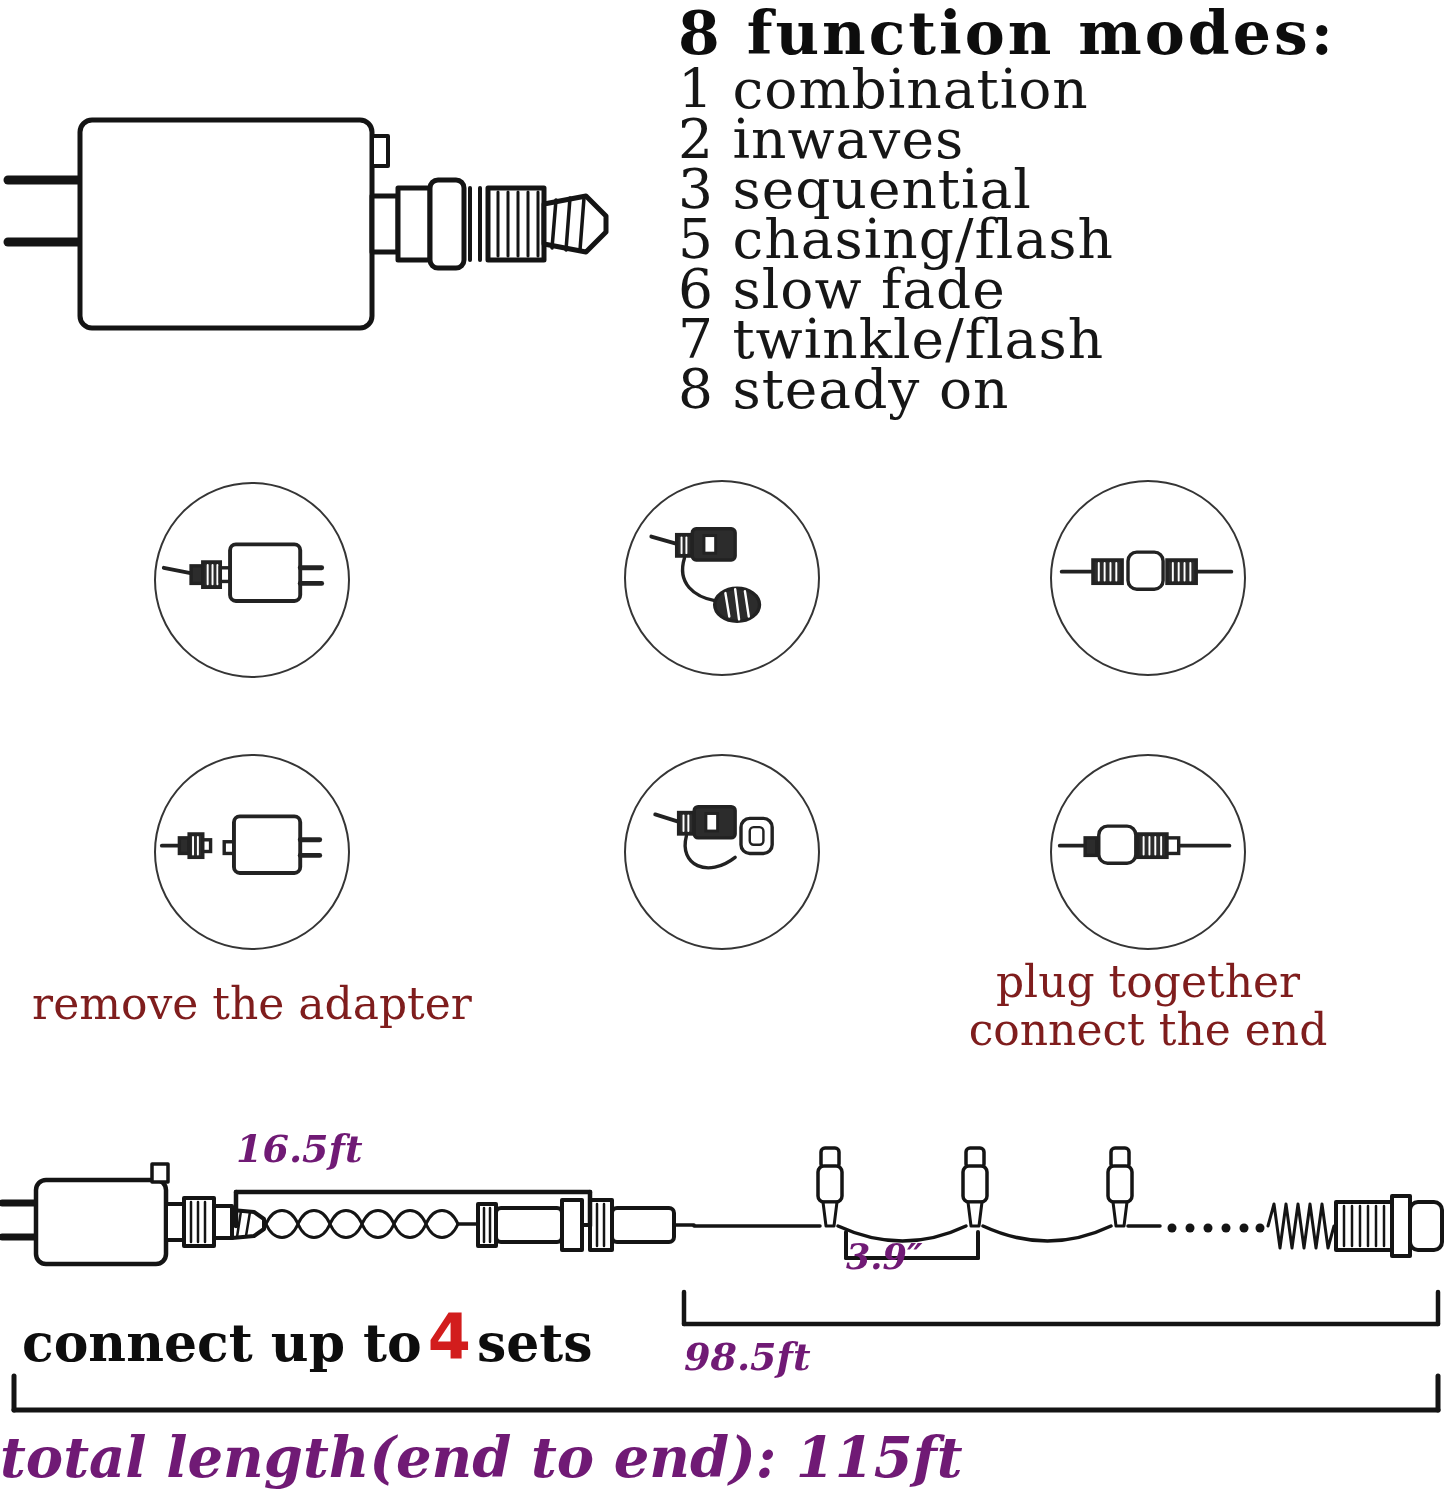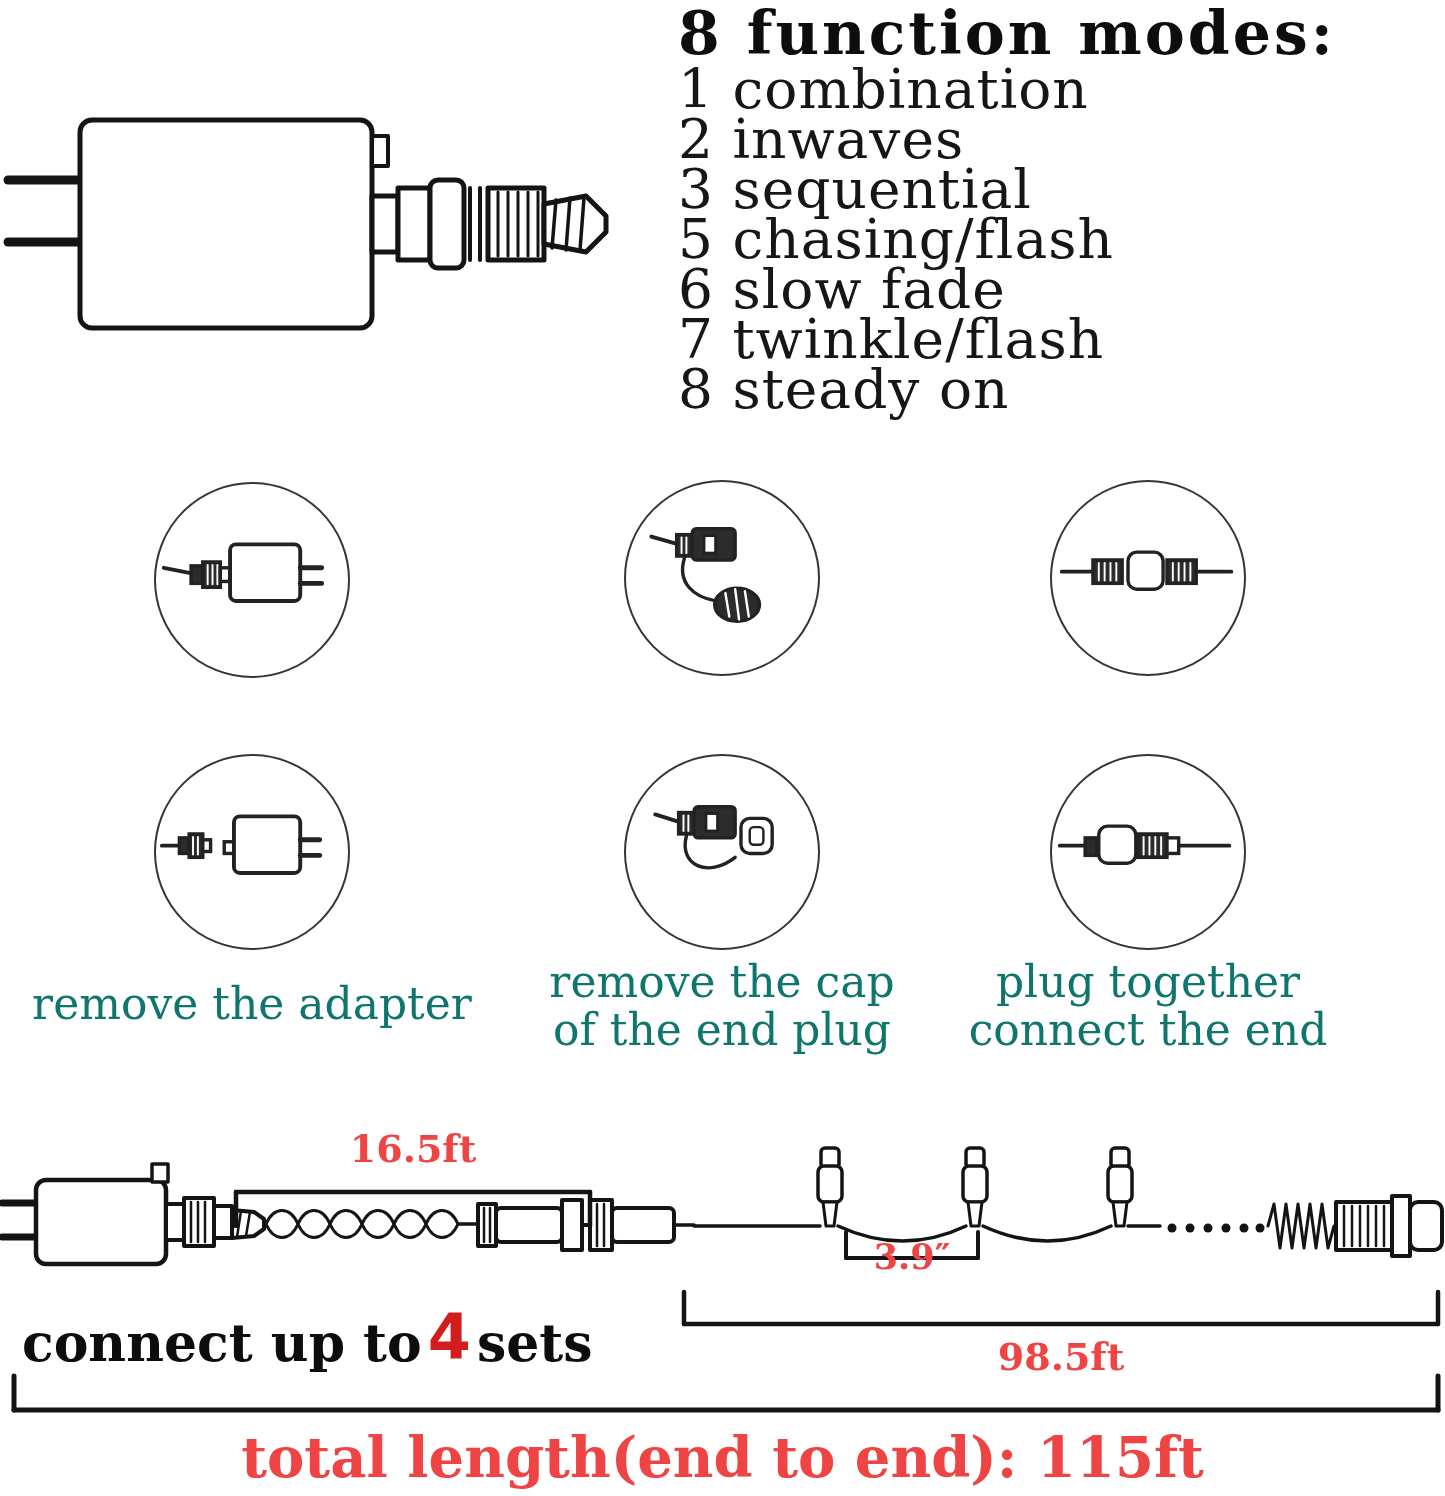--- a/index.html
+++ b/index.html
@@ -18,24 +18,24 @@
   .modes-title { font-size:60px; font-weight:700; letter-spacing:3px; line-height:62px; color:#0d0d0d; }
   .mode-item { font-size:55px; line-height:50px; color:#161616; letter-spacing:1px; }
 
   
   .circle {
     position:absolute; width:196px; height:196px;
     border:2.5px solid #353535; border-radius:50%; background:#fff;
   }
   .circle svg { display:block; }
 
-  .caption { position:absolute; width:470px; text-align:center; font-size:44px; line-height:48px; color:#0f766e; }
+  .caption { position:absolute; width:470px; text-align:center; font-size:44px; line-height:48px; color:#7f1d1d; }
 
   
-  .measure { position:absolute; font-weight:700; color:#ef4444; text-align:center; }
+  .measure { position:absolute; font-weight:700; color:#701a75; text-align:left;font-style:italic; }
   .lead-label   { left:236px; top:1126px; width:354px; font-size:38px; }
   .spacing-label{ left:846px; top:1236px; width:132px; font-size:35px; }
   .string-label { left:684px; top:1334px; width:754px; font-size:38px; }
   .total-label  { left:0px;   top:1424px; width:1445px; font-size:56px; }
 
   .connect-label {
     position:absolute; left:22px; top:1300px;
     display:flex; align-items:flex-end; gap:6px;
     font-weight:700; font-size:52px; color:#0d0d0d;
   }
@@ -171,24 +171,20 @@
       <line x1="106" y1="83" x2="106" y2="101" stroke="#fff" stroke-width="2"></line>
       <line x1="112" y1="83" x2="112" y2="101" stroke="#fff" stroke-width="2"></line>
       <rect x="118" y="84" width="12" height="16" stroke-width="3.5" fill="#fff"></rect>
       <line x1="132" y1="92" x2="182" y2="92" stroke-width="4"></line>
     </svg>
   </div>
 
   <div class="caption" style="left:17px;top:980px;">
     <div>remove the adapter</div>
   </div>
-  <div class="caption" style="left:487px;top:958px;">
-    <div>remove the cap</div>
-    <div>of the end plug</div>
-  </div>
   <div class="caption" style="left:913px;top:958px;">
     <div>plug together</div>
     <div>connect the end</div>
   </div>
 
   <svg class="abs" style="left:0;top:1100px;" width="1445" height="396" viewBox="0 0 1445 396" fill="none" stroke="#141414" stroke-linecap="round" stroke-linejoin="round">
 
     <line x1="2" y1="103" x2="36" y2="103" stroke-width="7"></line>
     <line x1="2" y1="137" x2="36" y2="137" stroke-width="7"></line>
     <rect x="36" y="80" width="130" height="84" rx="10" stroke-width="4.5" fill="#fff"></rect>

